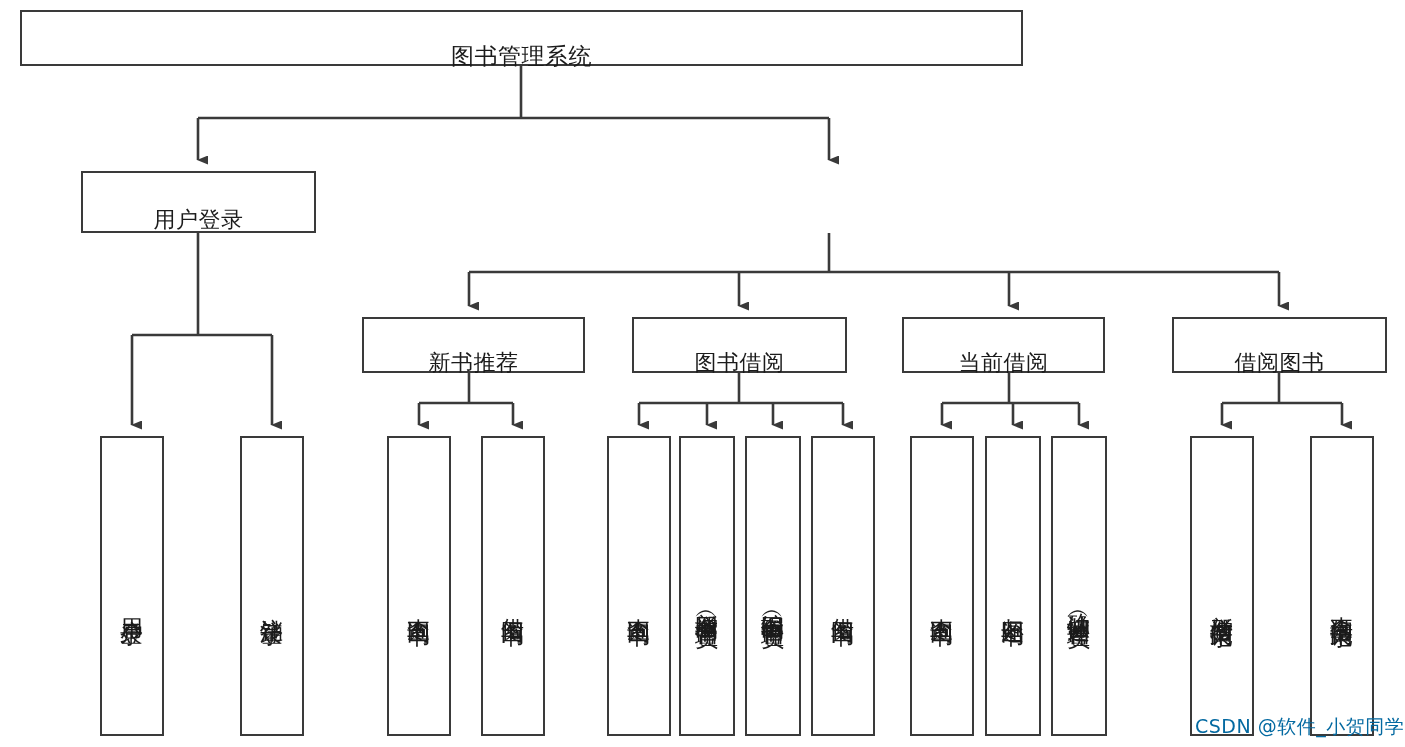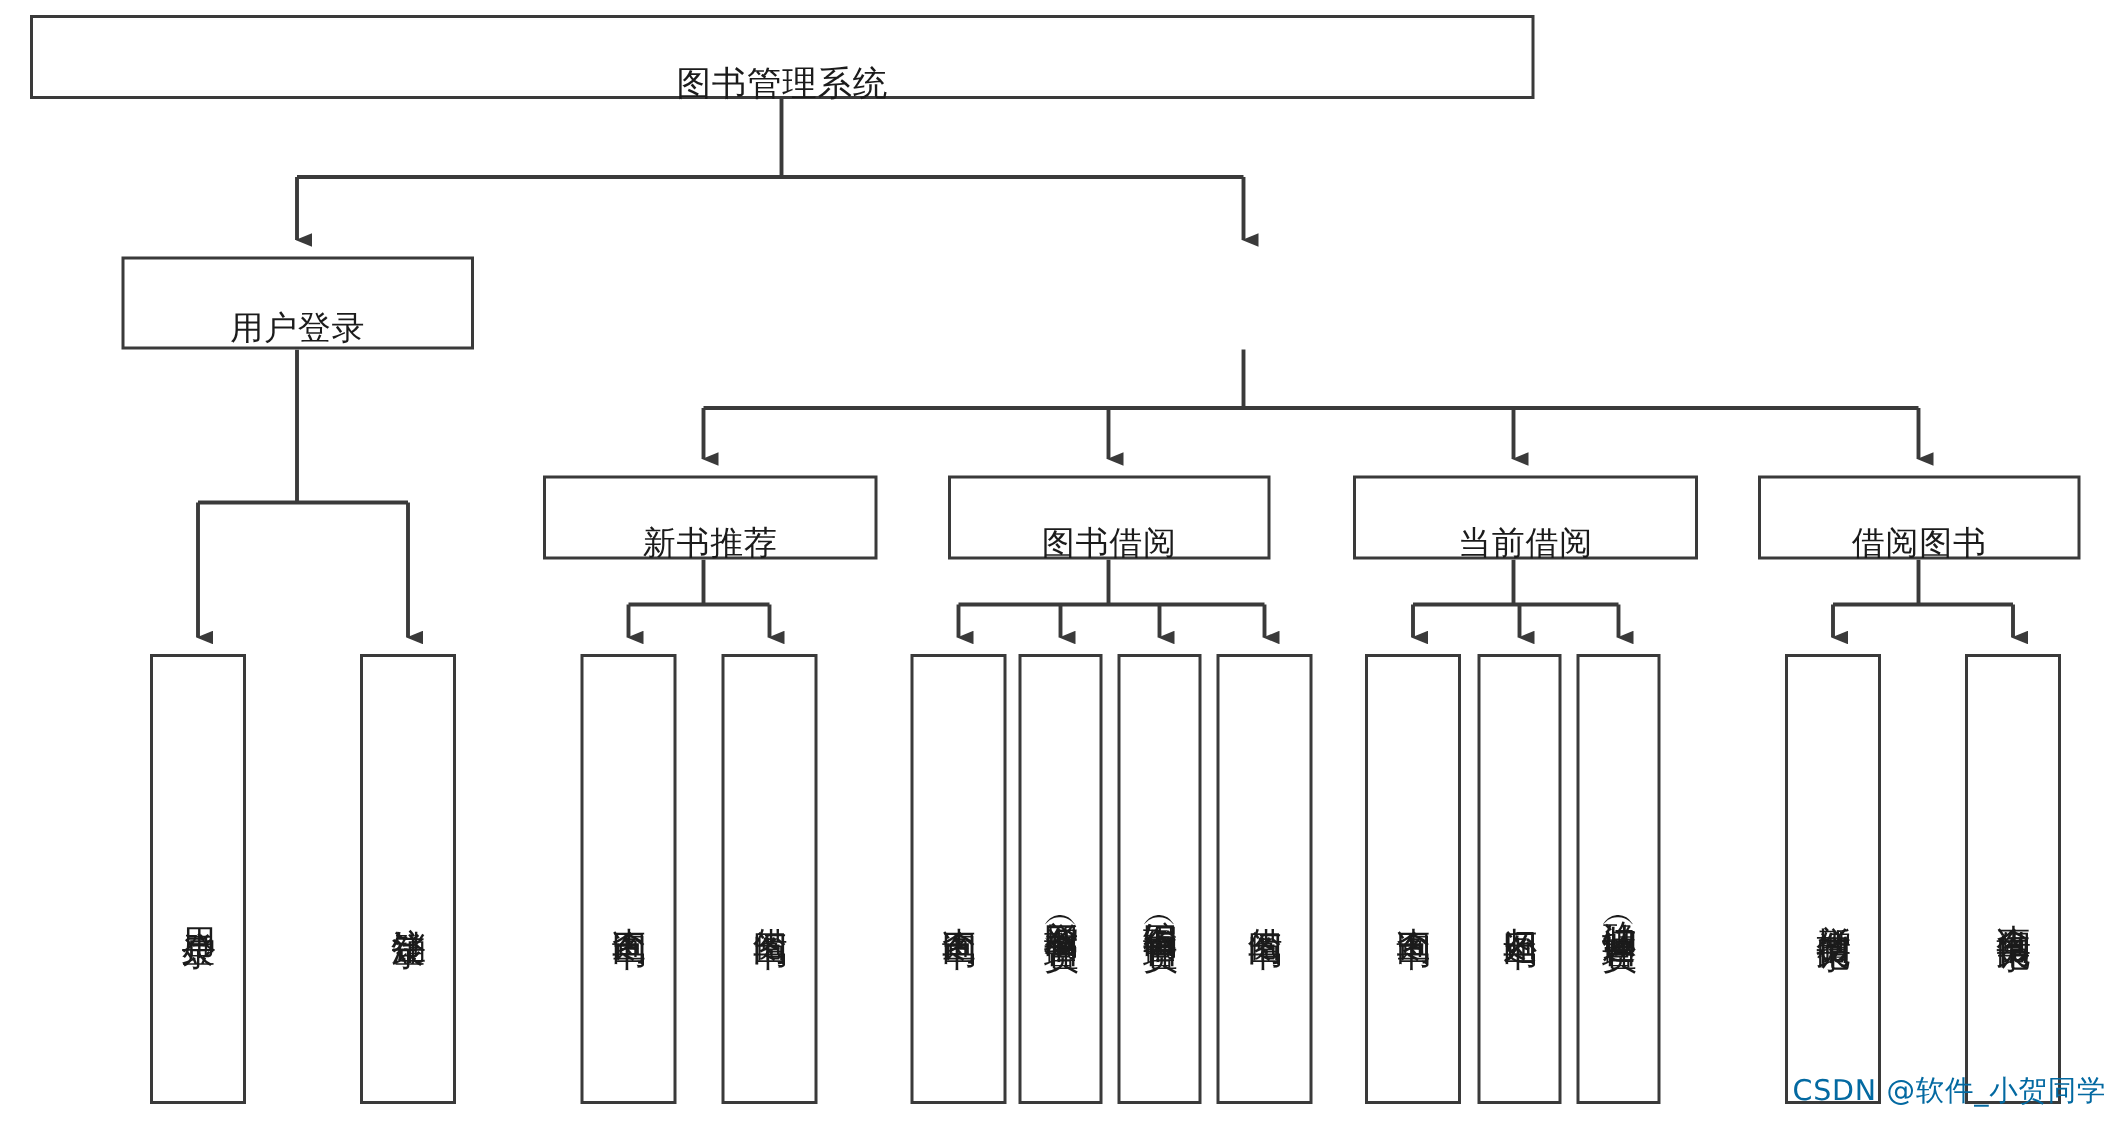--- a/index.html
+++ b/index.html
@@ -125,21 +125,21 @@
   <div class="node level2" style="left:81px; top:171px; width:235px; height:62px;">
     <span class="node-label">用户登录</span>
   </div>
 
   <div class="node level3" style="left:362px; top:317px; width:223px; height:56px;">
     <span class="node-label">新书推荐</span>
   </div>
   <div class="node level3" style="left:632px; top:317px; width:215px; height:56px;">
     <span class="node-label">图书借阅</span>
   </div>
-  <div class="node level3" style="left:902px; top:317px; width:230px; height:56px;">
+  <div class="node level3" style="left:902px; top:317px; width:203px; height:56px;">
     <span class="node-label">当前借阅</span>
   </div>
   <div class="node level3" style="left:1172px; top:317px; width:215px; height:56px;">
     <span class="node-label">借阅图书</span>
   </div>
 
   <div class="node leaf" style="left:100px; top:436px; width:64px; height:300px;">
     <span class="node-label">用户登录</span>
   </div>
   <div class="node leaf" style="left:240px; top:436px; width:64px; height:300px;">

